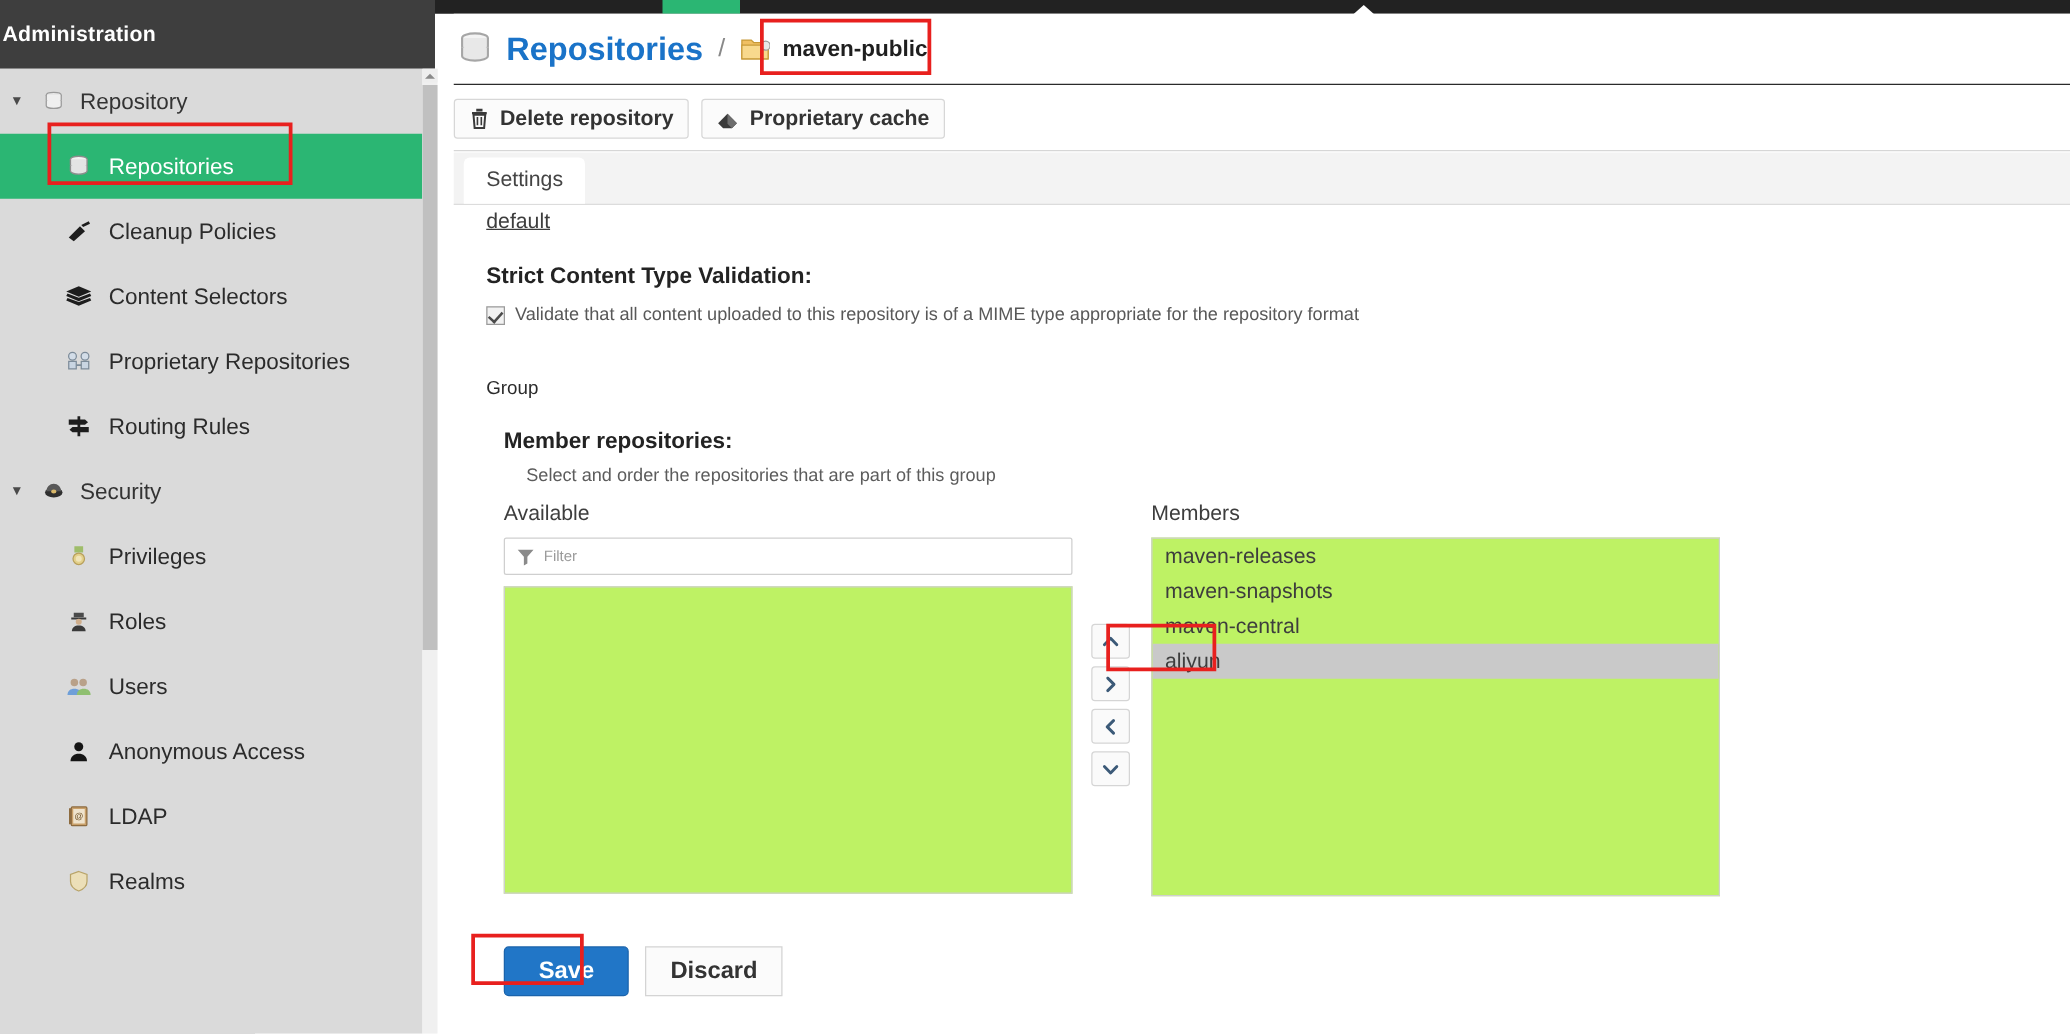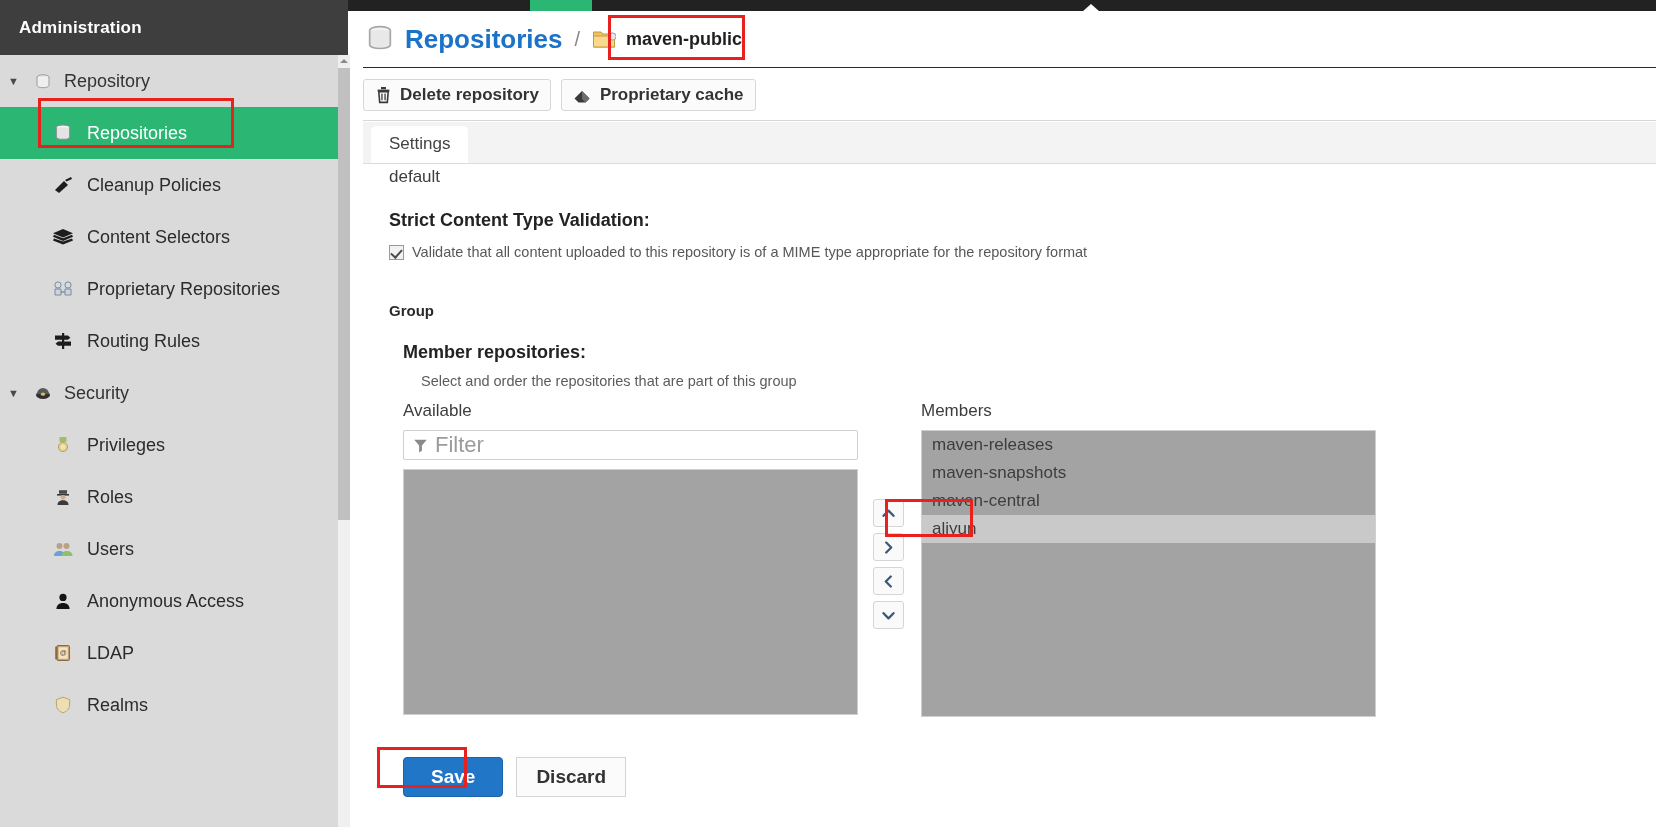--- a/index.html
+++ b/index.html
@@ -28,21 +28,21 @@
     border-left: 9px solid transparent;
     border-right: 9px solid transparent;
     border-bottom: 8px solid #ffffff;
   }
 
   
   .admin-header {
     position: absolute; left: 0; top: 0; width: 348px; height: 55px;
     background: #3e3e3e; color: #ffffff;
     font-size: 17px; font-weight: bold;
-    display: flex; align-items: center; padding-left: 19px;
+    display: flex; align-items: center; padding-left: 2px;
     letter-spacing: .2px;
   }
   .sidebar {
     position: absolute; left: 0; top: 55px; width: 338px; height: 772px;
     background: #dadada;
     overflow: hidden;
   }
   .side-scroll-track {
     position: absolute; left: 338px; top: 55px; width: 12px; height: 772px;
     background: #f0f0f0;
@@ -144,41 +144,42 @@
   .content {
     position: absolute; left: 0; top: 153px; width: 1293px; height: 663px;
     background: #ffffff;
     overflow: hidden;
   }
   .content-inner { position: relative; padding: 0 0 0 26px; }
 
   .field-value-default {
     font-size: 17px; color: #3d3d3d;
     padding-top: 3px;
+    text-decoration: underline;
   }
   .sec-label {
     font-size: 18px; font-weight: bold; color: #232323;
     margin-top: 23px;
   }
   .cb-row { display: flex; align-items: center; margin-top: 13px; }
   .checkbox {
     width: 15px; height: 15px; border: 1px solid #9a9a9a;
     background: #f2f2f2; position: relative; margin-right: 8px;
     flex: none;
   }
   .checkbox:after {
     content: ""; position: absolute; left: 3px; top: 1px;
     width: 5px; height: 9px;
     border: solid #4b4b4b; border-width: 0 2px 2px 0;
     transform: rotate(42deg);
   }
   .cb-text { font-size: 14.5px; color: #585858; }
 
   .group-head {
-    font-size: 15px; font-weight: bold; color: #2b2b2b;
+    font-size: 15px; font-weight: normal; color: #2b2b2b;
     margin-top: 42px;
   }
   .member-head {
     font-size: 18px; font-weight: bold; color: #232323;
     margin-top: 23px; margin-left: 14px;
   }
   .member-sub {
     font-size: 14.5px; color: #5c5c5c;
     margin-top: 10px; margin-left: 32px;
   }
@@ -191,25 +192,25 @@
   .t-left { position: absolute; left: 0; top: 0; width: 455px; }
   .t-right { position: absolute; left: 518px; top: 0; width: 455px; }
 
   .filter-box {
     margin-top: 9px; height: 30px;
     border: 1px solid #cfcfcf; border-radius: 2px;
     background: #ffffff;
     display: flex; align-items: center; padding-left: 9px;
   }
   .filter-ic { margin-right: 7px; display: flex; }
-  .filter-ph { font-size: 22px; color: #9b9b9b; }
+  .filter-ph { font-size: 12px; color: #9b9b9b; }
 
   .listbox {
     margin-top: 9px; height: 246px;
-    border: 1px solid #cfcfcf; background: #a3a3a3;
+    border: 1px solid #cfcfcf; background: #bef264;
     overflow: hidden;
   }
   .listbox.right { margin-top: 9px; height: 287px; }
   .li {
     height: 28px; line-height: 28px;
     padding-left: 10px; font-size: 17px; color: #3d3d3d;
     cursor: pointer;
   }
   .li.selected { background: #c9c9c9; }
 

